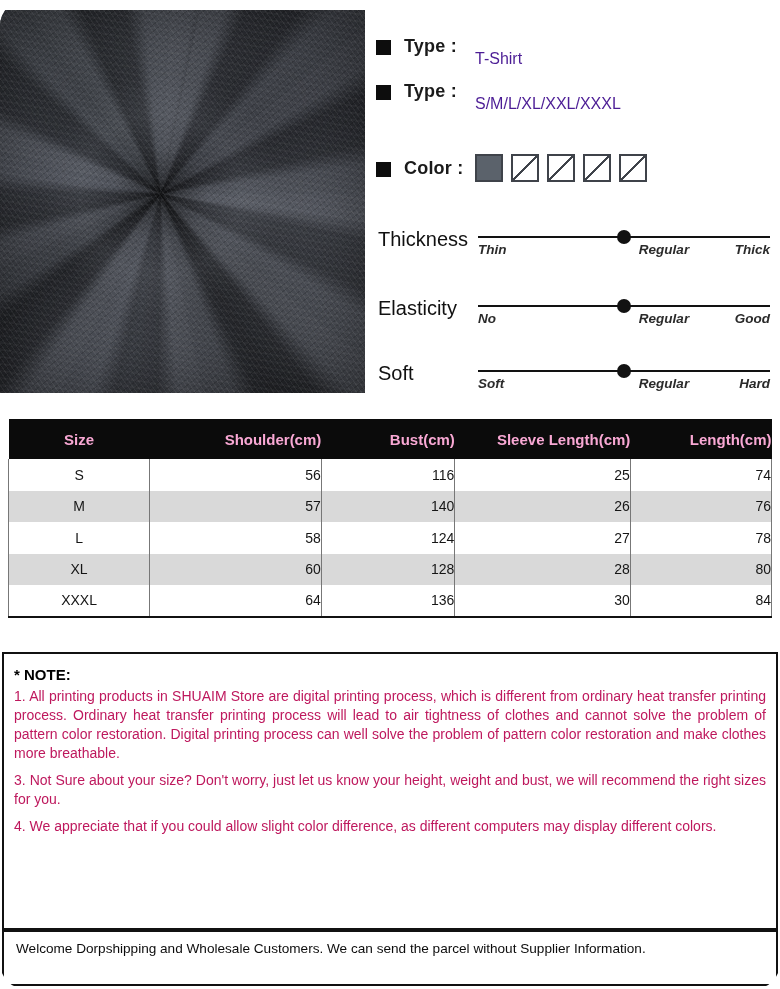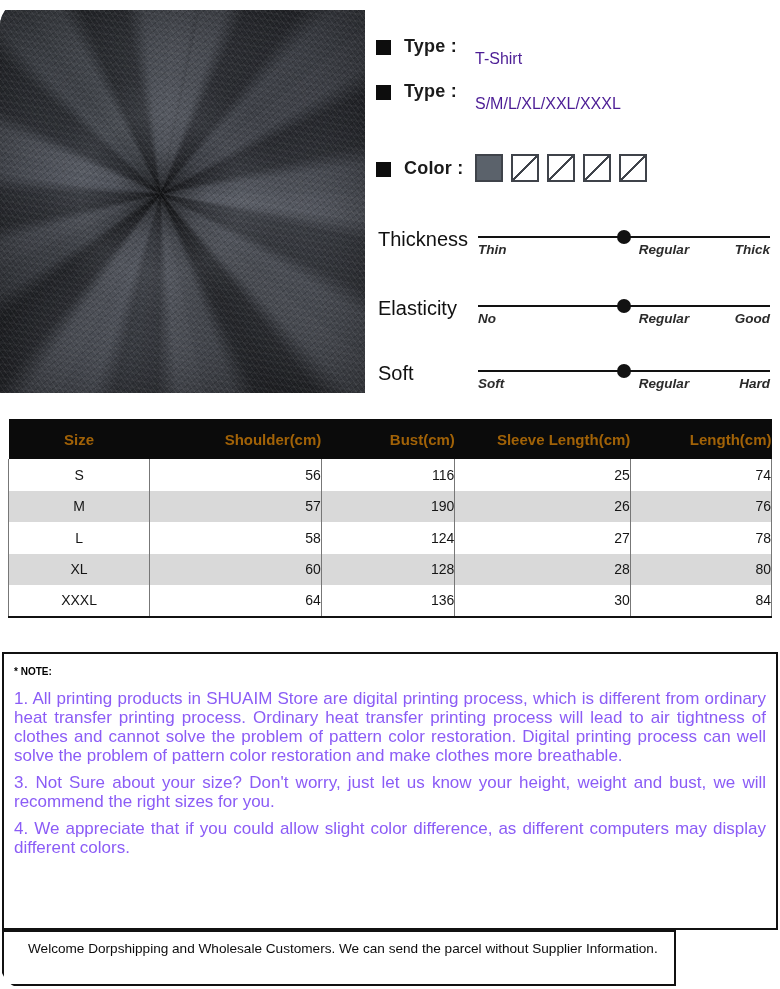--- a/index.html
+++ b/index.html
@@ -47,43 +47,43 @@
   .t-line { position:absolute; left:0; right:0; top:10px; height:2px; background:#121212; }
   .t-dot { position:absolute; top:4px; width:14px; height:14px; margin-left:-7px; border-radius:50%; background:#121212; }
   .ticks { position:absolute; left:0; right:0; top:16px; height:20px; font-size:13.5px; font-style:italic; color:#2b2b2b; }
   .tick-l { position:absolute; left:0; }
   .tick-m { position:absolute; left:50%; transform:translateX(-50%);margin-left:40px; }
   .tick-r { position:absolute; right:0; }
 
   
   .size-table { position:absolute; left:8px; top:419px; width:764px; border-collapse:collapse; table-layout:fixed; }
   .size-table th {
-    background:var(--header-bg,#0b0b0b); color:#a16207; font-weight:700; font-size:15px;
+    background:var(--header-bg,#0b0b0b); color:#f9a8d4; font-weight:700; font-size:15px;
     height:40px; text-align:center; vertical-align:middle;margin-top:40px;
   }
   .size-table td {
     font-size:14px; color:#151515; height:31.5px; text-align:center; vertical-align:middle;
     border-left:1px solid #777; border-right:1px solid #777;
   }
   .size-table td + td, .size-table th + th { border-left:none;text-align:right; }
   .size-table tr:nth-child(even) td { background:var(--row-alt,#d9d9d9); }
   .size-table tr:nth-child(odd) td { background:#ffffff; }
   .size-table tbody { border-bottom:2px solid #111; }
   .col-size{width:18.5%}.col-shoulder{width:22.5%}.col-bust{width:17.5%}.col-sleeve{width:23%}.col-length{width:18.5%}
 
   
   .note-box {
     position:absolute; left:2px; top:652px; width:776px; height:278px;
     border:2px solid #111; background:#fff; padding:12px 10px 0 10px;
   }
-  .note-title { font-size:10px; font-weight:700; color:#000; margin-bottom:12px; }
-  .note-item { font-size:17px; color:#8b5cf6; line-height:19px; text-align:justify; margin-bottom:8px; }
+  .note-title { font-size:15px; font-weight:700; color:#000; margin-bottom:4px; }
+  .note-item { font-size:14px; color:#be185d; line-height:19px; text-align:justify; margin-bottom:8px; }
   .footer-box {
-    position:absolute; left:2px; top:930px; width:674px; height:56px;
-    border:2px solid #111; border-top-width:2px; background:#fff; padding:7px 10px 0 24px;
+    position:absolute; left:2px; top:930px; width:776px; height:56px;
+    border:2px solid #111; border-top-width:2px; background:#fff; padding:7px 10px 0 12px;
   }
   .footer-line { font-size:13.6px; color:#0c0c0c; line-height:19px; }
 </style>
 </head>
 <body>
 
 <div class="page">
 
   <div class="fabric"></div>
 
@@ -174,21 +174,21 @@
       <tr>
         <td>S</td>
         <td>56</td>
         <td>116</td>
         <td>25</td>
         <td>74</td>
       </tr>
       <tr>
         <td>M</td>
         <td>57</td>
-        <td>190</td>
+        <td>140</td>
         <td>26</td>
         <td>76</td>
       </tr>
       <tr>
         <td>L</td>
         <td>58</td>
         <td>124</td>
         <td>27</td>
         <td>78</td>
       </tr>

